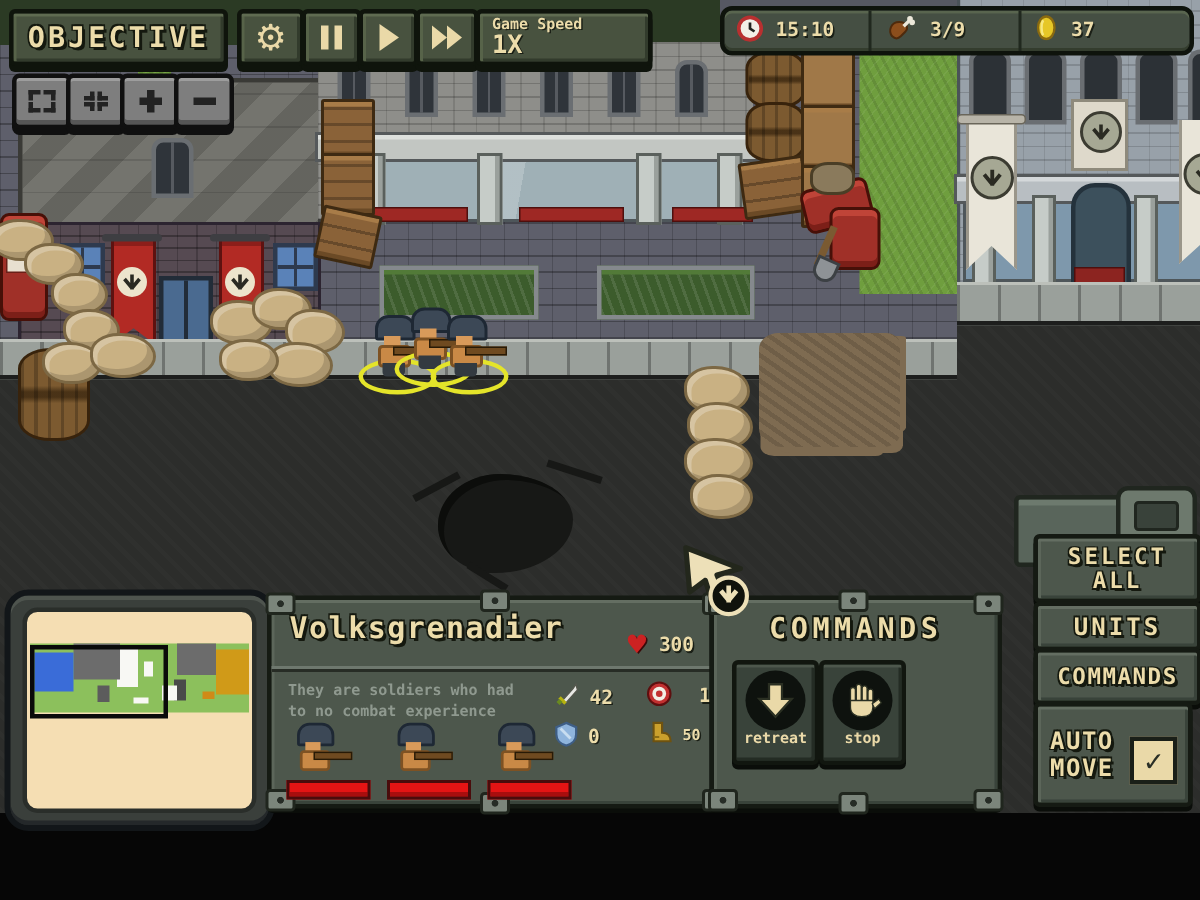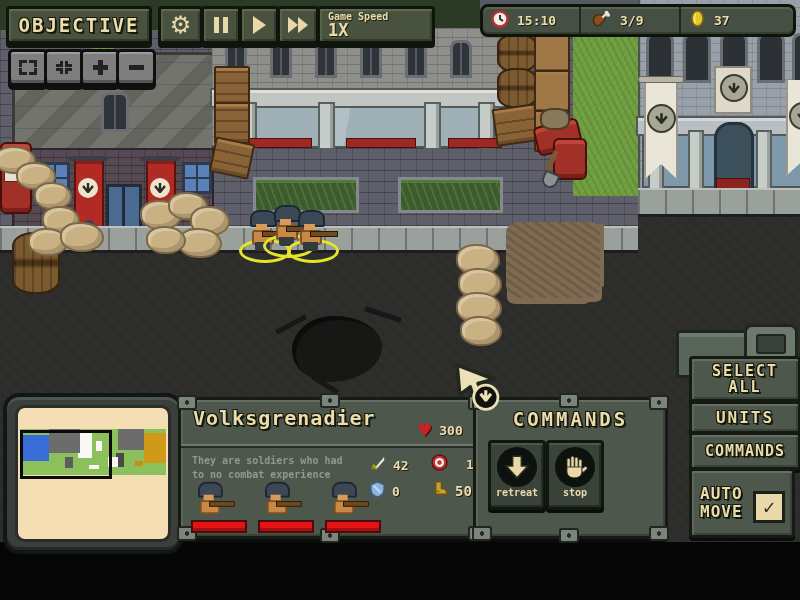--- a/index.html
+++ b/index.html
@@ -408,21 +408,21 @@
       </span>
       <span class="px sh1" style="font-size:13px;">160</span>
     </div>
     <div style="position:absolute;left:250px;top:80px;display:flex;align-items:center;gap:7px;">
       <span>
         <svg width="17" height="17" viewBox="0 0 18 18">
             <path d="M5 2 h6 v7 c4 0 6 2 6 6 h-12 z" fill="#caa02c" stroke="#6e5210" stroke-width="1.5"></path>
             <path d="M5 12 h4" stroke="#8a6c14" stroke-width="1.5"></path>
           </svg>
       </span>
-      <span class="px sh1" style="font-size:14px;">50</span>
+      <span class="px sh1" style="font-size:10px;">50</span>
     </div>
 
     <div style="position:absolute;left:8px;top:84px;width:62px;height:50px;">
       <div class="soldier" style="left:4px;top:-4px;transform:scale(.92);">
         <div class="helmet"></div>
           <div class="face"></div>
         <div class="torso"></div>
           <div class="rifle"></div>
       </div>
       <div class="hpbar" style="left:2px;top:36px;"></div>

